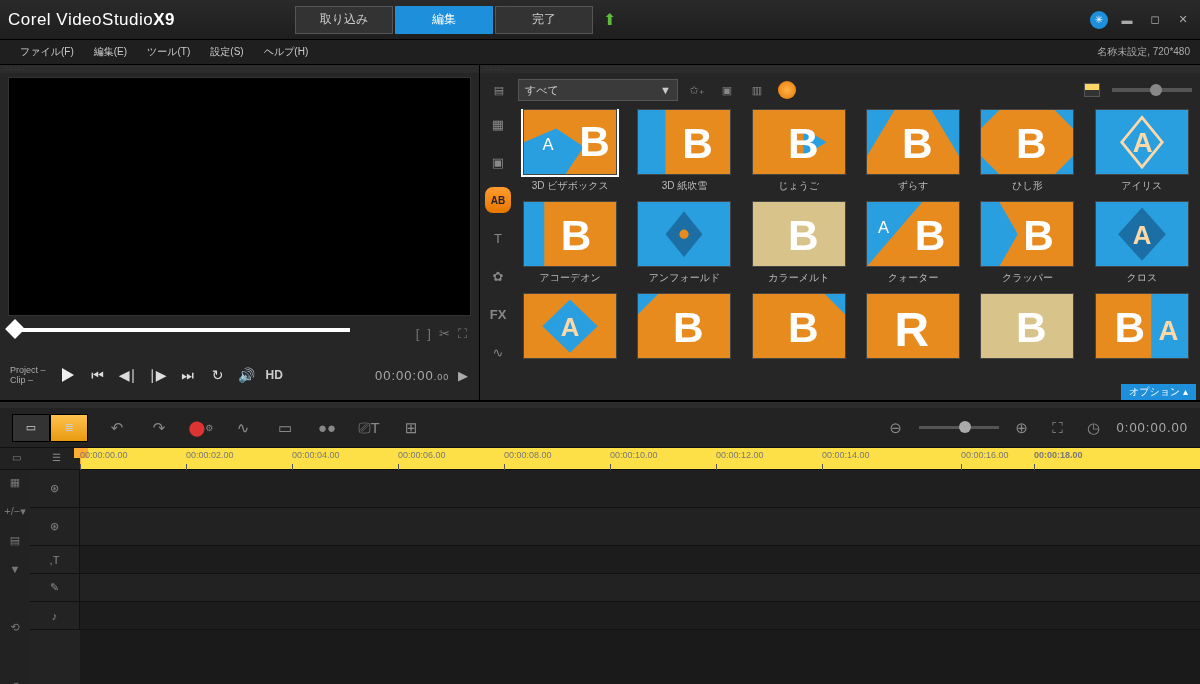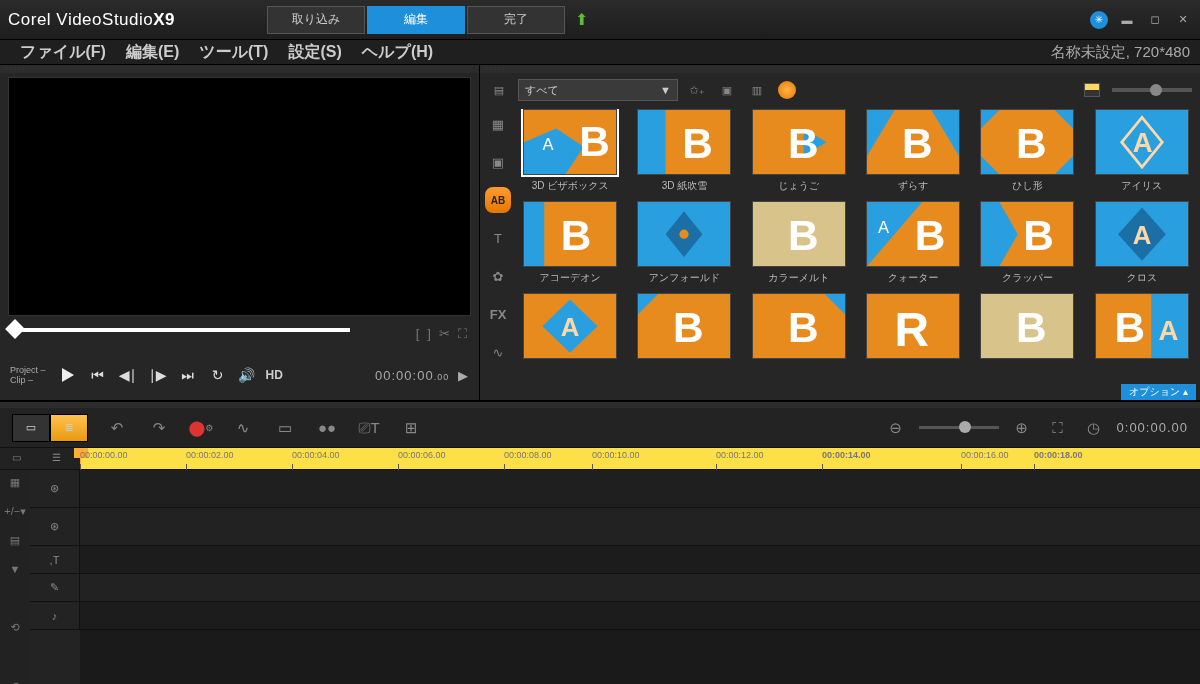--- a/index.html
+++ b/index.html
@@ -3,32 +3,32 @@
 <meta charset="utf-8">
 <style>
   * { box-sizing: border-box; margin: 0; padding: 0; font-family: "Segoe UI", Arial, sans-serif; }
   body { background: #1a1a1a; width: 1200px; height: 684px; overflow: hidden; color: #ccc; font-size: 11px; }
   
   
   .titlebar { height: 40px; background: linear-gradient(180deg, #2a2a2a, #1e1e1e); display: flex; align-items: center; padding: 0 8px; border-bottom: 1px solid #000; }
   .brand { color: #fff; font-size: 17px; font-weight: 300; letter-spacing: 0.5px; }
   .brand .studio { font-weight: 400; }
   .brand .x9 { font-weight: 700; text-align: center; }
-  .step-tabs { display: flex; margin-left: 92px; }
+  .step-tabs { display: flex; margin-left: 120px; }
   .step-tab { width: 98px; height: 28px; display: flex; align-items: center; justify-content: center; background: #333; border: 1px solid #555; margin-right: 2px; cursor: pointer; font-size: 12px; }
   .step-tab.active { background: #1d8fdb; color: #fff; border-color: #1d8fdb; }
   .up-arrow { color: #5fbb3a; font-size: 16px; margin-left: 8px; }
   .titlebar-right { margin-left: auto; display: flex; align-items: center; gap: 10px; }
   .globe-icon { width: 18px; height: 18px; border-radius: 50%; background: #1d8fdb; display: flex; align-items: center; justify-content: center; color: #fff; font-size: 10px; }
   .win-btn { width: 18px; height: 18px; display: flex; align-items: center; justify-content: center; color: #aaa; cursor: pointer; }
 
   
   .menubar { height: 25px; background: #1f1f1f; display: flex; align-items: center; padding: 0 10px; border-bottom: 1px solid #000; }
-  .menu-item { padding: 3px 10px; cursor: pointer; font-size: 16px; font-weight: bold; }
-  .project-info { margin-left: auto; font-size: 15px; color: #aaa; }
+  .menu-item { padding: 3px 10px; cursor: pointer; font-size: 10px; }
+  .project-info { margin-left: auto; font-size: 10px; color: #aaa; }
 
   
   .mid { height: 335px; display: flex; }
   .preview-pane { width: 480px; background: #262626; display: flex; flex-direction: column; border-right: 1px solid #000; }
   .preview-handle { height: 8px; background: #2c2c2c; font-size: 6px; color: #555; letter-spacing: 1px; padding-left: 4px; }
   .preview-viewport { flex: 1; margin: 4px 8px 4px 8px; background: #000; border: 1px solid #333; }
   .scrub { height: 30px; padding: 8px 10px 0; position: relative; }
   .scrub-track { height: 4px; background: #fff; position: relative; width: 340px; }
   .scrub-thumb { position: absolute; left: 8px; top: 2px; width: 14px; height: 14px; background: #fff; transform: rotate(45deg); }
   .scrub-right { position: absolute; right: 12px; top: 6px; display: flex; gap: 8px; color: #777; font-size: 13px; }
@@ -425,23 +425,23 @@
     <div class="ruler-scale" id="ruler">
       <div class="playhead" style="left:0;">
         <div class="playhead-marker"></div>
         <div class="playhead-line"></div>
       </div>
     <span class="ruler-mark" style="left: 0px;">00:00:00.00</span>
         <span class="ruler-mark" style="left: 106px;">00:00:02.00</span>
         <span class="ruler-mark" style="left: 212px;">00:00:04.00</span>
         <span class="ruler-mark" style="left: 318px;">00:00:06.00</span>
         <span class="ruler-mark" style="left: 424px;">00:00:08.00</span>
-        <span class="ruler-mark" style="left: 512px;">00:00:10.00</span>
+        <span class="ruler-mark" style="left: 530px;">00:00:10.00</span>
         <span class="ruler-mark" style="left: 636px;">00:00:12.00</span>
-        <span class="ruler-mark" style="left: 742px; font-weight: bold;">00:00:14.00</span>
+        <span class="ruler-mark" style="left: 742px;">00:00:14.00</span>
         <span class="ruler-mark" style="left: 848px; margin-left: 33px;">00:00:16.00</span>
         <span class="ruler-mark" style="left: 954px; font-weight: bold;">00:00:18.00</span>
       </div>
   </div>
 
   <div class="tracks-area">
     <div class="tracks-lefticons">
       <span class="ti">▦</span>
       <span class="ti">+/−▾</span>
       <span class="ti">▤</span>

